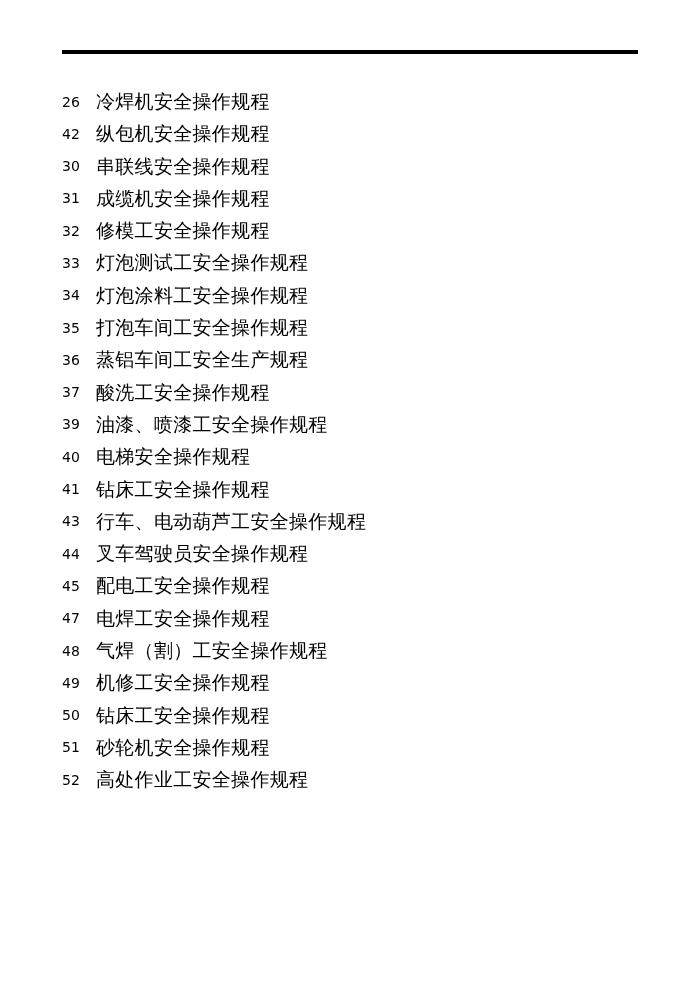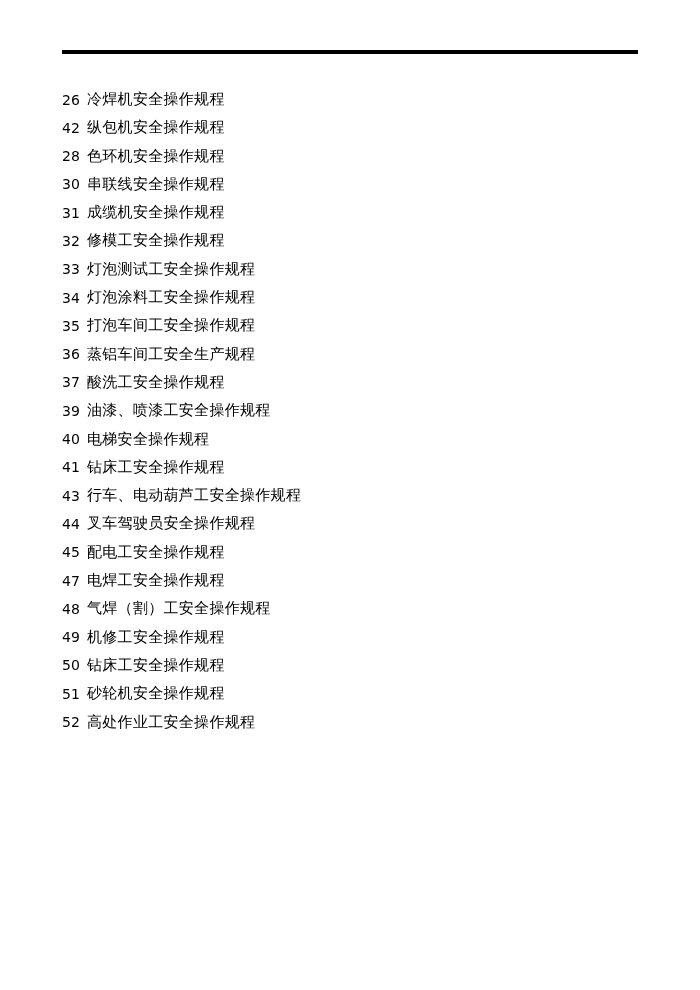--- a/index.html
+++ b/index.html
@@ -46,46 +46,42 @@
     white-space: nowrap;
   }
   .toc-num {
     display: inline-block;
     min-width: 24px;
     text-align: left;
     font-size: 14px;
     letter-spacing: 0.2px;
   }
   .toc-title {
-    margin-left: 1px;
-    font-size: 15px;
+    margin-left: 10px;
+    font-size: 19px;
     letter-spacing: 0.3px;
   }
 </style>
 </head>
 <body>
 
 <div class="page">
 
   <div class="header-rule">
     <div class="header-rule-inner"></div>
   </div>
 
   <ul class="toc-list" id="toc-list">
       <li class="toc-item">
         <span class="toc-num">26</span>
         <span class="toc-title">冷焊机安全操作规程</span>
       </li>
       <li class="toc-item">
         <span class="toc-num">42</span>
         <span class="toc-title">纵包机安全操作规程</span>
-      </li>
-      <li class="toc-item">
-        <span class="toc-num">28</span>
-        <span class="toc-title">色环机安全操作规程</span>
       </li>
       <li class="toc-item">
         <span class="toc-num">30</span>
         <span class="toc-title">串联线安全操作规程</span>
       </li>
       <li class="toc-item">
         <span class="toc-num">31</span>
         <span class="toc-title">成缆机安全操作规程</span>
       </li>
       <li class="toc-item">

